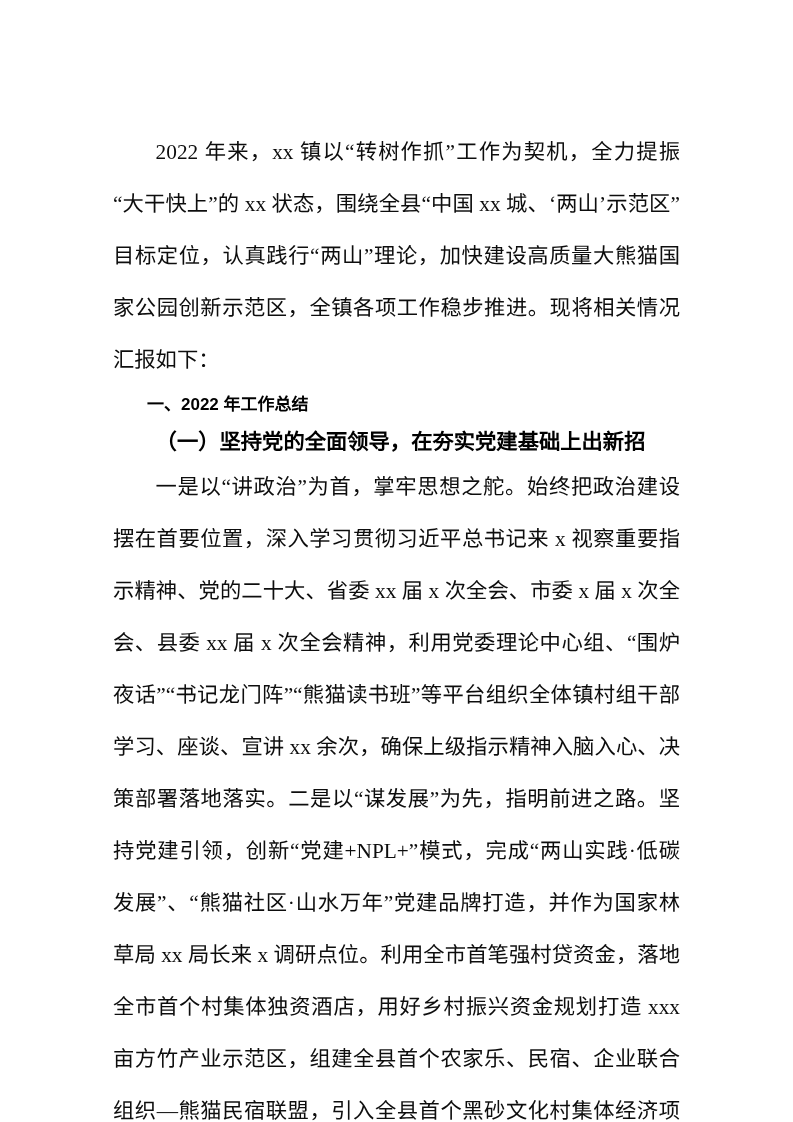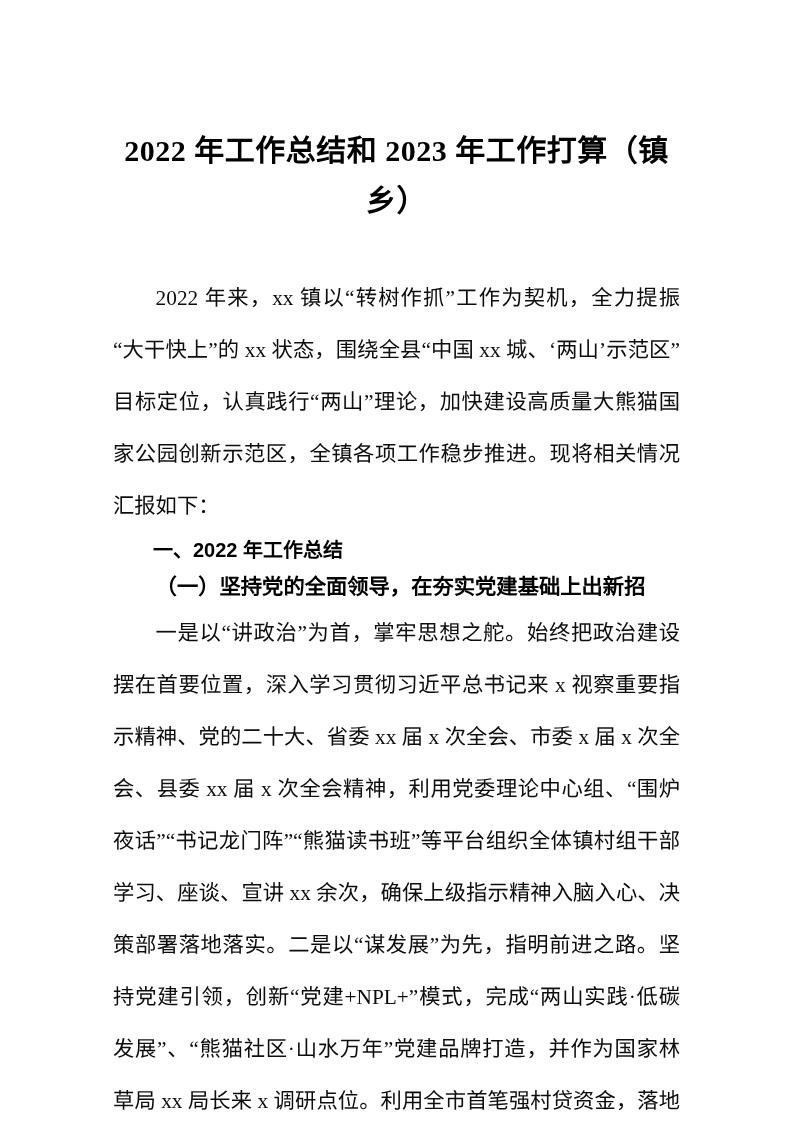--- a/index.html
+++ b/index.html
@@ -38,43 +38,42 @@
     line-height: 52px;
     text-align: justify;
     text-indent: 2em;
     margin: 0;
     color: #0d0d0d;
     word-break: break-all;
   }
   .section-heading {
     font-family: "Liberation Sans", "DejaVu Sans", sans-serif;
     font-weight: 700;
-    font-size: 20px;
+    font-size: 17px;
     line-height: 37.5px;
     text-indent: 2em;
     margin: 0;
     color: #000000;
   }
   .subsection-heading {
-    font-family: Liberation Mono, monospace;
+    font-family: Liberation Serif, serif;
     font-weight: 700;
     font-size: 21.3px;
     line-height: 37.5px;
     text-indent: 2em;
     margin: 0;
     color: #000000;
   }
 </style>
 </head>
 <body>
 
 <div class="page">
   <div class="content">
 
-    <h1 class="doc-title">2022 年工作总结和 2023 年工作打算（镇乡）</h1>
 
     <p class="para">2022 年来，xx 镇以“转树作抓”工作为契机，全力提振“大干快上”的 xx 状态，围绕全县“中国 xx 城、‘两山’示范区”目标定位，认真践行“两山”理论，加快建设高质量大熊猫国家公园创新示范区，全镇各项工作稳步推进。现将相关情况汇报如下：</p>
 
     <p class="section-heading">一、2022 年工作总结</p>
 
     <p class="subsection-heading">（一）坚持党的全面领导，在夯实党建基础上出新招</p>
 
     <p class="para">一是以“讲政治”为首，掌牢思想之舵。始终把政治建设摆在首要位置，深入学习贯彻习近平总书记来 x 视察重要指示精神、党的二十大、省委 xx 届 x 次全会、市委 x 届 x 次全会、县委 xx 届 x 次全会精神，利用党委理论中心组、“围炉夜话”“书记龙门阵”“熊猫读书班”等平台组织全体镇村组干部学习、座谈、宣讲 xx 余次，确保上级指示精神入脑入心、决策部署落地落实。二是以“谋发展”为先，指明前进之路。坚持党建引领，创新“党建+NPL+”模式，完成“两山实践·低碳发展”、“熊猫社区·山水万年”党建品牌打造，并作为国家林草局 xx 局长来 x 调研点位。利用全市首笔强村贷资金，落地全市首个村集体独资酒店，用好乡村振兴资金规划打造 xxx 亩方竹产业示范区，组建全县首个农家乐、民宿、企业联合组织—熊猫民宿联盟，引入全县首个黑砂文化村集体经济项目，x 个村集体经济首次突破 xx 万元。三是以“转</p>
 
   </div>

